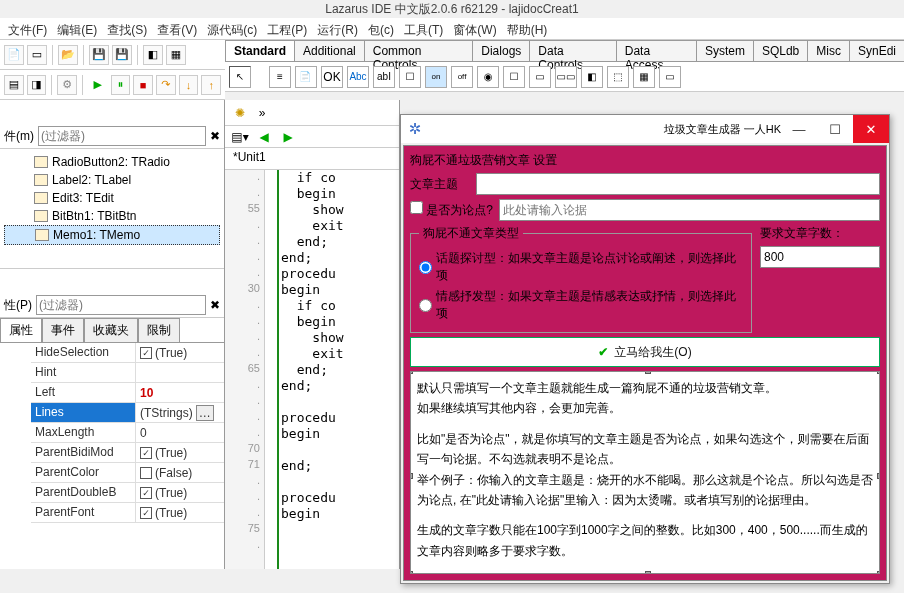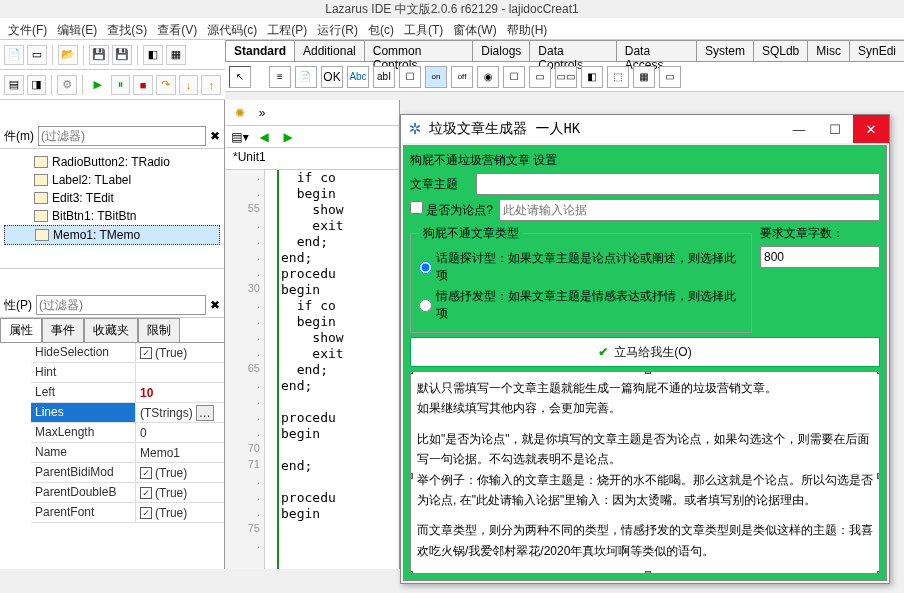--- a/index.html
+++ b/index.html
@@ -55,25 +55,25 @@
 .code-gutter { position: absolute; left: 0; top: 0; bottom: 0; width: 40px; background: #f4f4f4; border-right: 1px solid #ccc; }
 .code-gutter div { text-align: right; padding-right: 4px; color: #999; height: 16px; font-size: 11px; }
 .code-fold { position: absolute; left: 40px; top: 0; bottom: 0; width: 14px; border-right: 2px solid #1a8a1a; }
 .code-lines { margin-left: 56px; }
 .code-lines div { height: 16px; white-space: pre; color: #000; font-family: Consolas, monospace; font-size: 13px; }
 
 
 .app-win { position: absolute; left: 400px; top: 114px; width: 490px; height: 470px; background: #f0f0f0; border: 1px solid #888; box-shadow: 2px 2px 6px rgba(0,0,0,.3); display: flex; flex-direction: column; }
 .app-title { height: 28px; background: #fff; display: flex; align-items: center; }
 .app-title .ticon { width: 28px; text-align: center; color: #3a6cc7; font-size: 15px; }
-.app-title .ttxt { flex: 1; text-align: left; font-size: 14px; font-family: Liberation Mono, monospace; }
+.app-title .ttxt { flex: 1; text-align: right; font-size: 11px; }
 .win-btns { display: flex; }
 .win-btn { width: 36px; height: 28px; display: flex; align-items: center; justify-content: center; color: #333; font-size: 13px; }
 .win-btn.close { background: #e81123; color: #fff; }
-.app-body { flex: 1; padding: 6px; border: 1px solid #888; margin: 2px; background: #22c55e; display: flex; flex-direction: column; gap: 4px; overflow: auto; justify-content: flex-end; }
+.app-body { flex: 1; padding: 6px; border: 1px solid #888; margin: 2px; background: #be185d; display: flex; flex-direction: column; gap: 4px; overflow: auto; justify-content: flex-end; }
 .field-row { display: flex; align-items: center; gap: 6px; }
 .field-row label { width: 60px; }
 .field-row input[type=text] { flex: 1; border: 1px solid #888; padding: 3px; background: #fff; height: 22px; }
 fieldset { border: 1px solid #999; padding: 6px 8px 8px; }
 legend { padding: 0 4px; }
 .radio-row { display: flex; align-items: center; gap: 4px; padding: 2px 0; }
 .two-col { display: flex; gap: 8px; align-items: flex-start; }
 .two-col fieldset:first-child { flex: 1; }
 .two-col .wc { width: 120px; }
 .wc-label { margin-bottom: 4px; }
@@ -236,30 +236,31 @@
             <span class="ellips">…</span>
           </div>
         </div>
         <div class="prop-row">
           <div class="prop-name">MaxLength</div>
           <div class="prop-val">
             <span>0</span>
           </div>
         </div>
         <div class="prop-row">
-          <div class="prop-name">Name</div>
-          <div class="prop-val">
-            <span>Memo1</span>
-          </div>
-        </div>
-        <div class="prop-row">
           <div class="prop-name">ParentBidiMod</div>
           <div class="prop-val">
             <span class="chk">✓</span>
             <span>(True)</span>
+          </div>
+        </div>
+        <div class="prop-row">
+          <div class="prop-name">ParentColor</div>
+          <div class="prop-val">
+            <span class="chk"></span>
+            <span>(False)</span>
           </div>
         </div>
         <div class="prop-row">
           <div class="prop-name">ParentDoubleB</div>
           <div class="prop-val">
             <span class="chk">✓</span>
             <span>(True)</span>
           </div>
         </div>
         <div class="prop-row">
@@ -388,18 +389,17 @@
       <div class="sel-marker" style="left:-4px;bottom:-4px"></div>
       <div class="sel-marker" style="right:-4px;bottom:-4px"></div>
       <div class="sel-marker" style="left:50%;top:-4px"></div>
       <div class="sel-marker" style="left:50%;bottom:-4px"></div>
       <div class="sel-marker" style="left:-4px;top:50%"></div>
       <div class="sel-marker" style="right:-4px;top:50%"></div>
       <p style="white-space:pre-line">默认只需填写一个文章主题就能生成一篇狗屁不通的垃圾营销文章。
 如果继续填写其他内容，会更加完善。</p>
       <p style="white-space:pre-line">比如"是否为论点"，就是你填写的文章主题是否为论点，如果勾选这个，则需要在后面写一句论据。不勾选就表明不是论点。
 举个例子：你输入的文章主题是：烧开的水不能喝。那么这就是个论点。所以勾选是否为论点, 在"此处请输入论据"里输入：因为太烫嘴。或者填写别的论据理由。</p>
-      <p>而文章类型，则分为两种不同的类型，情感抒发的文章类型则是类似这样的主题：我喜欢吃火锅/我爱邻村翠花/2020年真坎坷啊等类似的语句。</p>
       <p>生成的文章字数只能在100字到1000字之间的整数。比如300，400，500......而生成的文章内容则略多于要求字数。</p>
 
     </div>
   </div>
 </div>
 
 </body></html>

